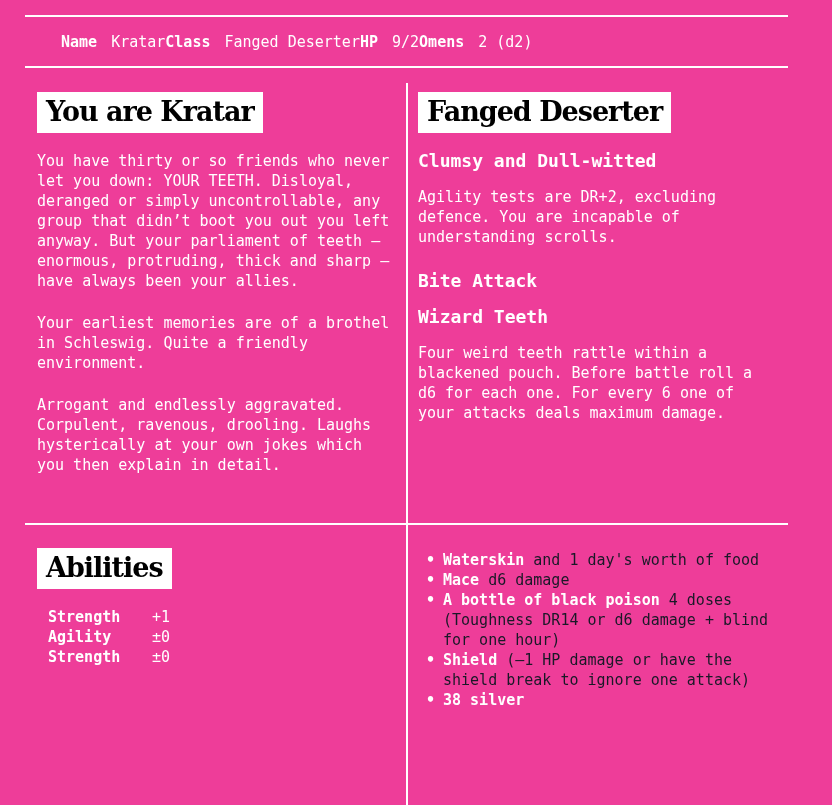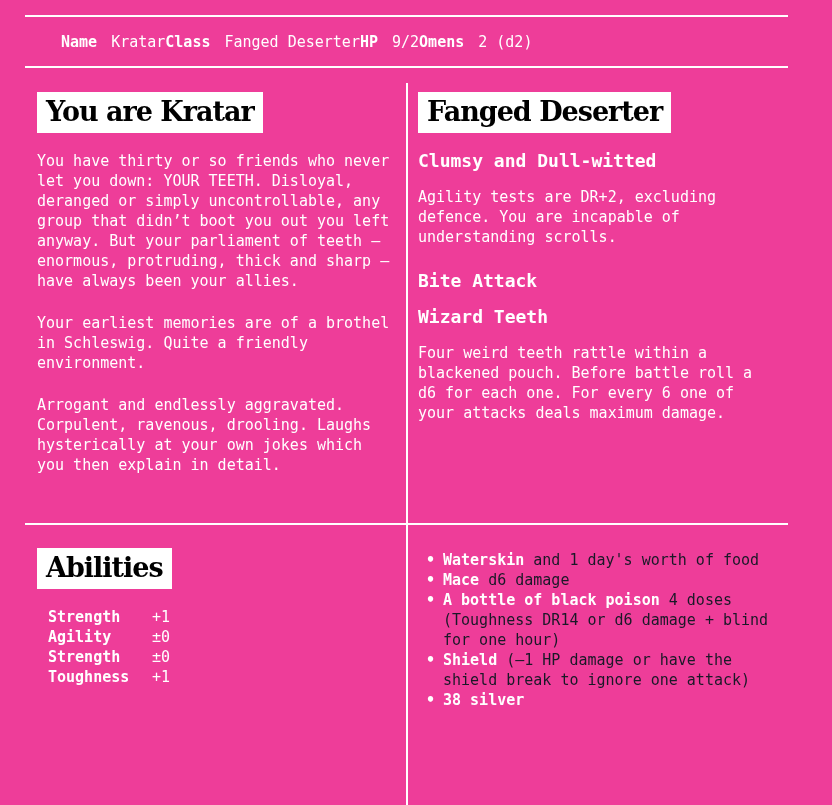--- a/index.html
+++ b/index.html
@@ -112,21 +112,20 @@
 
   <div class="hline"></div>
 
   <section class="row row-bottom">
     <div class="col col-left">
       <h2 class="heading">Abilities</h2>
       <ul class="abilities">
         <li><span class="aname">Strength</span><span class="aval">+1</span></li>
         <li><span class="aname">Agility</span><span class="aval">±0</span></li>
         <li><span class="aname">Strength</span><span class="aval">±0</span></li>
-        <li><span class="aname">Toughness</span><span class="aval">+1</span></li>
       </ul>
     </div>
     <div class="col col-right">
       <ul class="equipment">
         <li><span class="bullet">•</span><span class="iname">Waterskin</span> <span class="idetail">and 1 day's worth of food</span></li>
         <li><span class="bullet">•</span><span class="iname">Mace</span> <span class="idetail">d6 damage</span></li>
         <li><span class="bullet">•</span><span class="iname">A bottle of black poison</span> <span class="idetail">4 doses (Toughness DR14 or d6 damage + blind for one hour)</span></li>
         <li><span class="bullet">•</span><span class="iname">Shield</span> <span class="idetail">(–1 HP damage or have the shield break to ignore one attack)</span></li>
         <li><span class="bullet">•</span><span class="iname">38 silver</span> <span class="idetail"></span></li>
       </ul>

